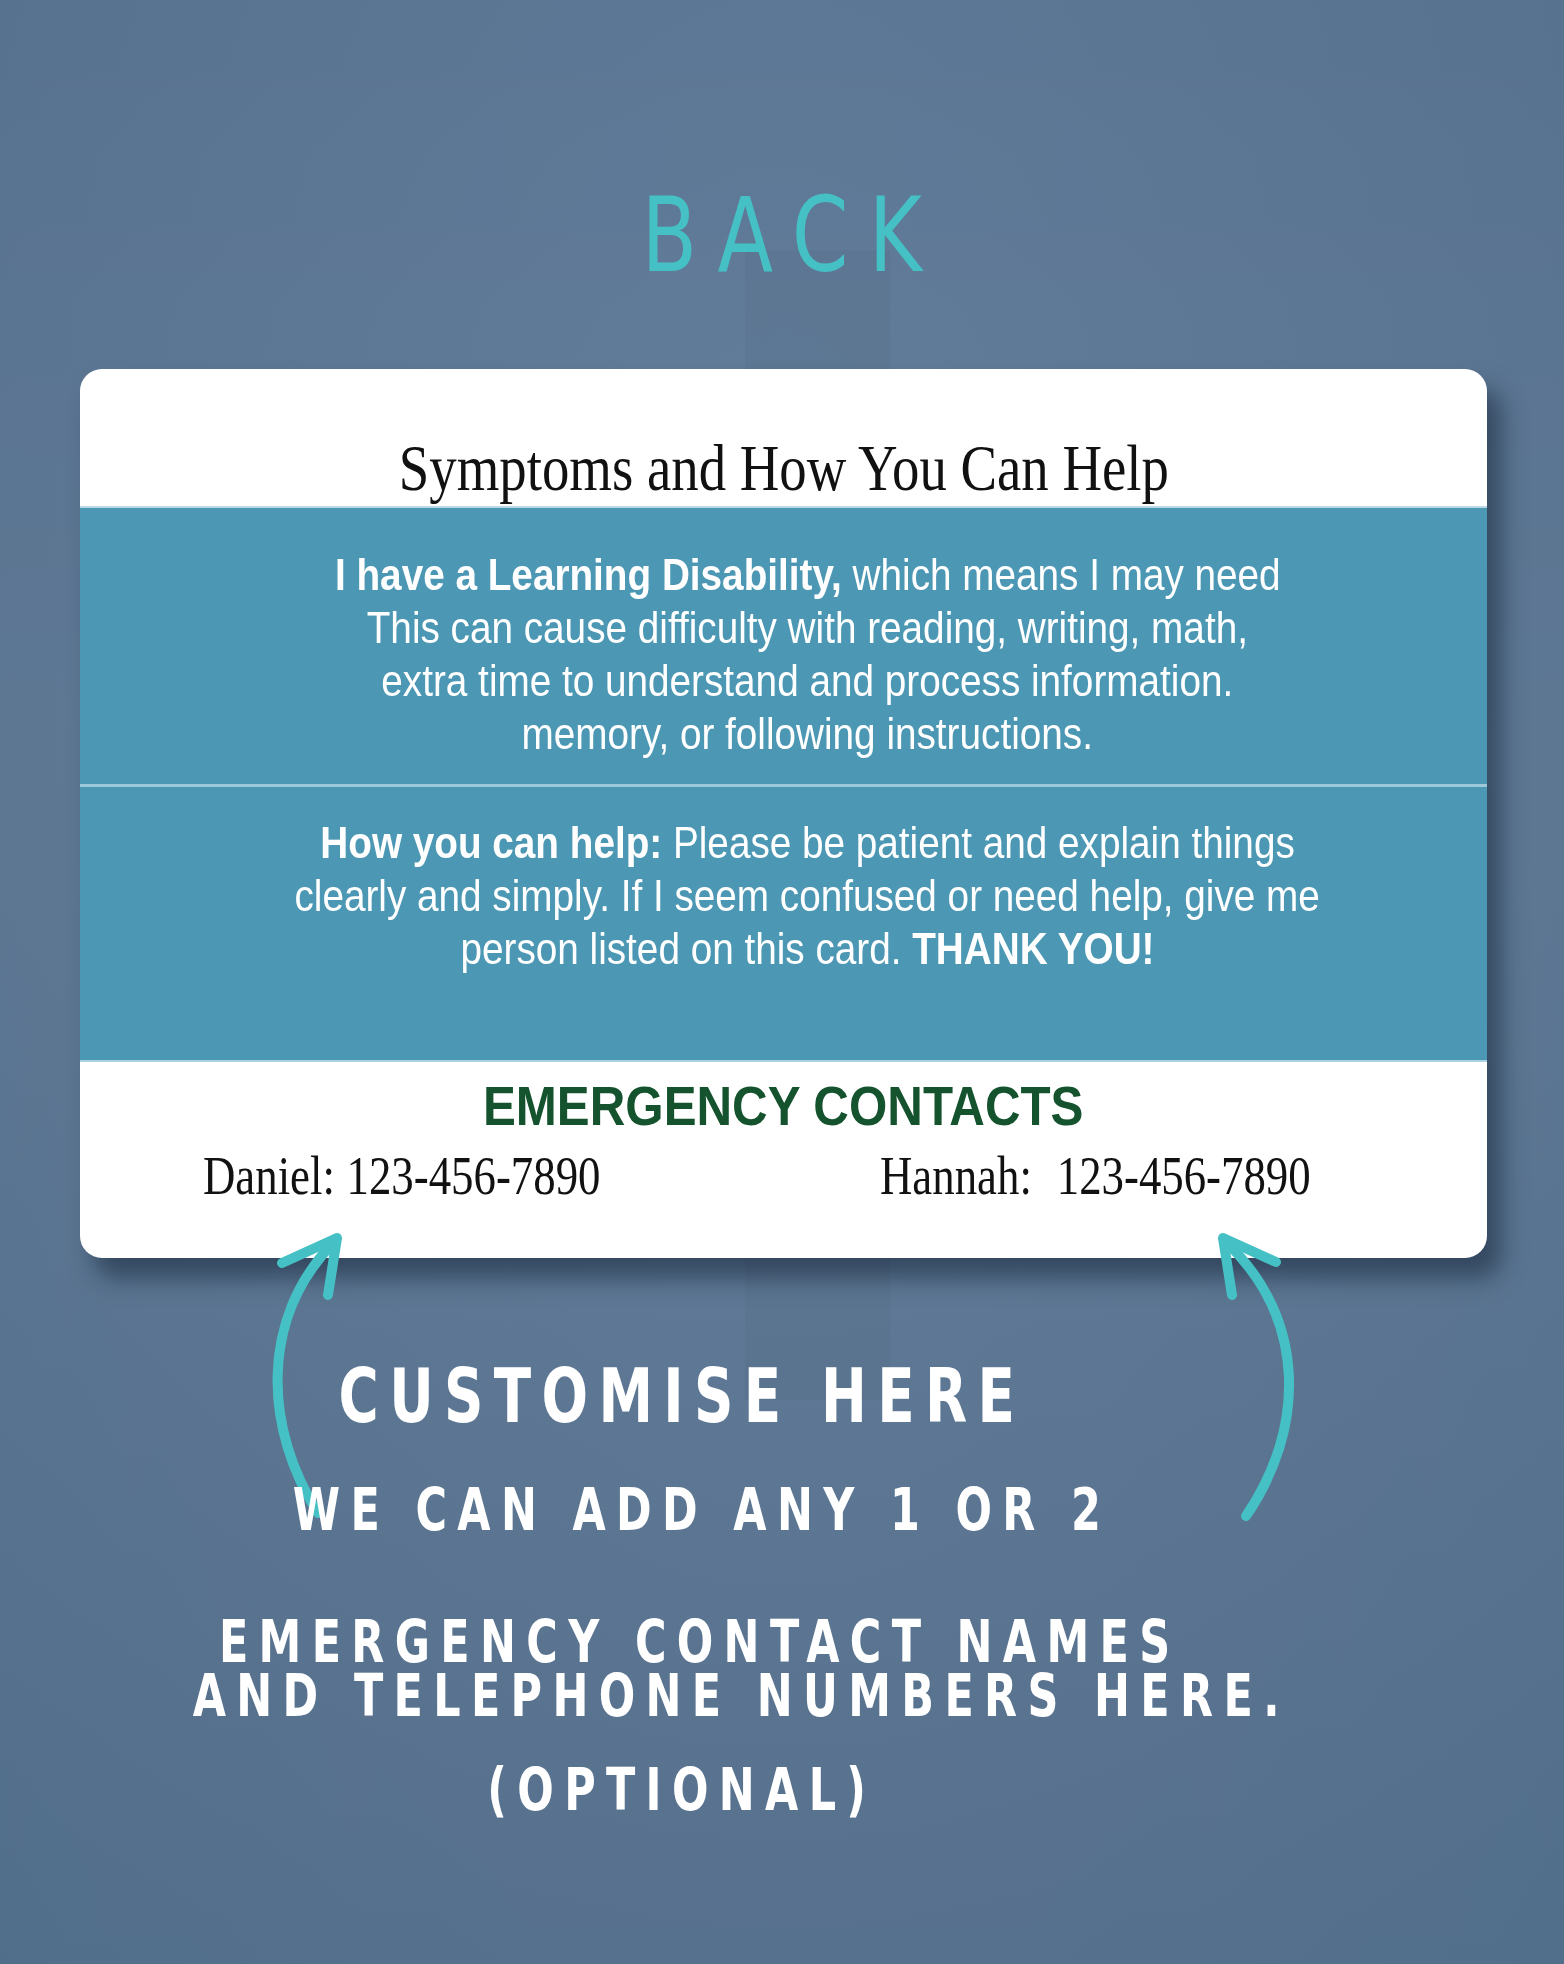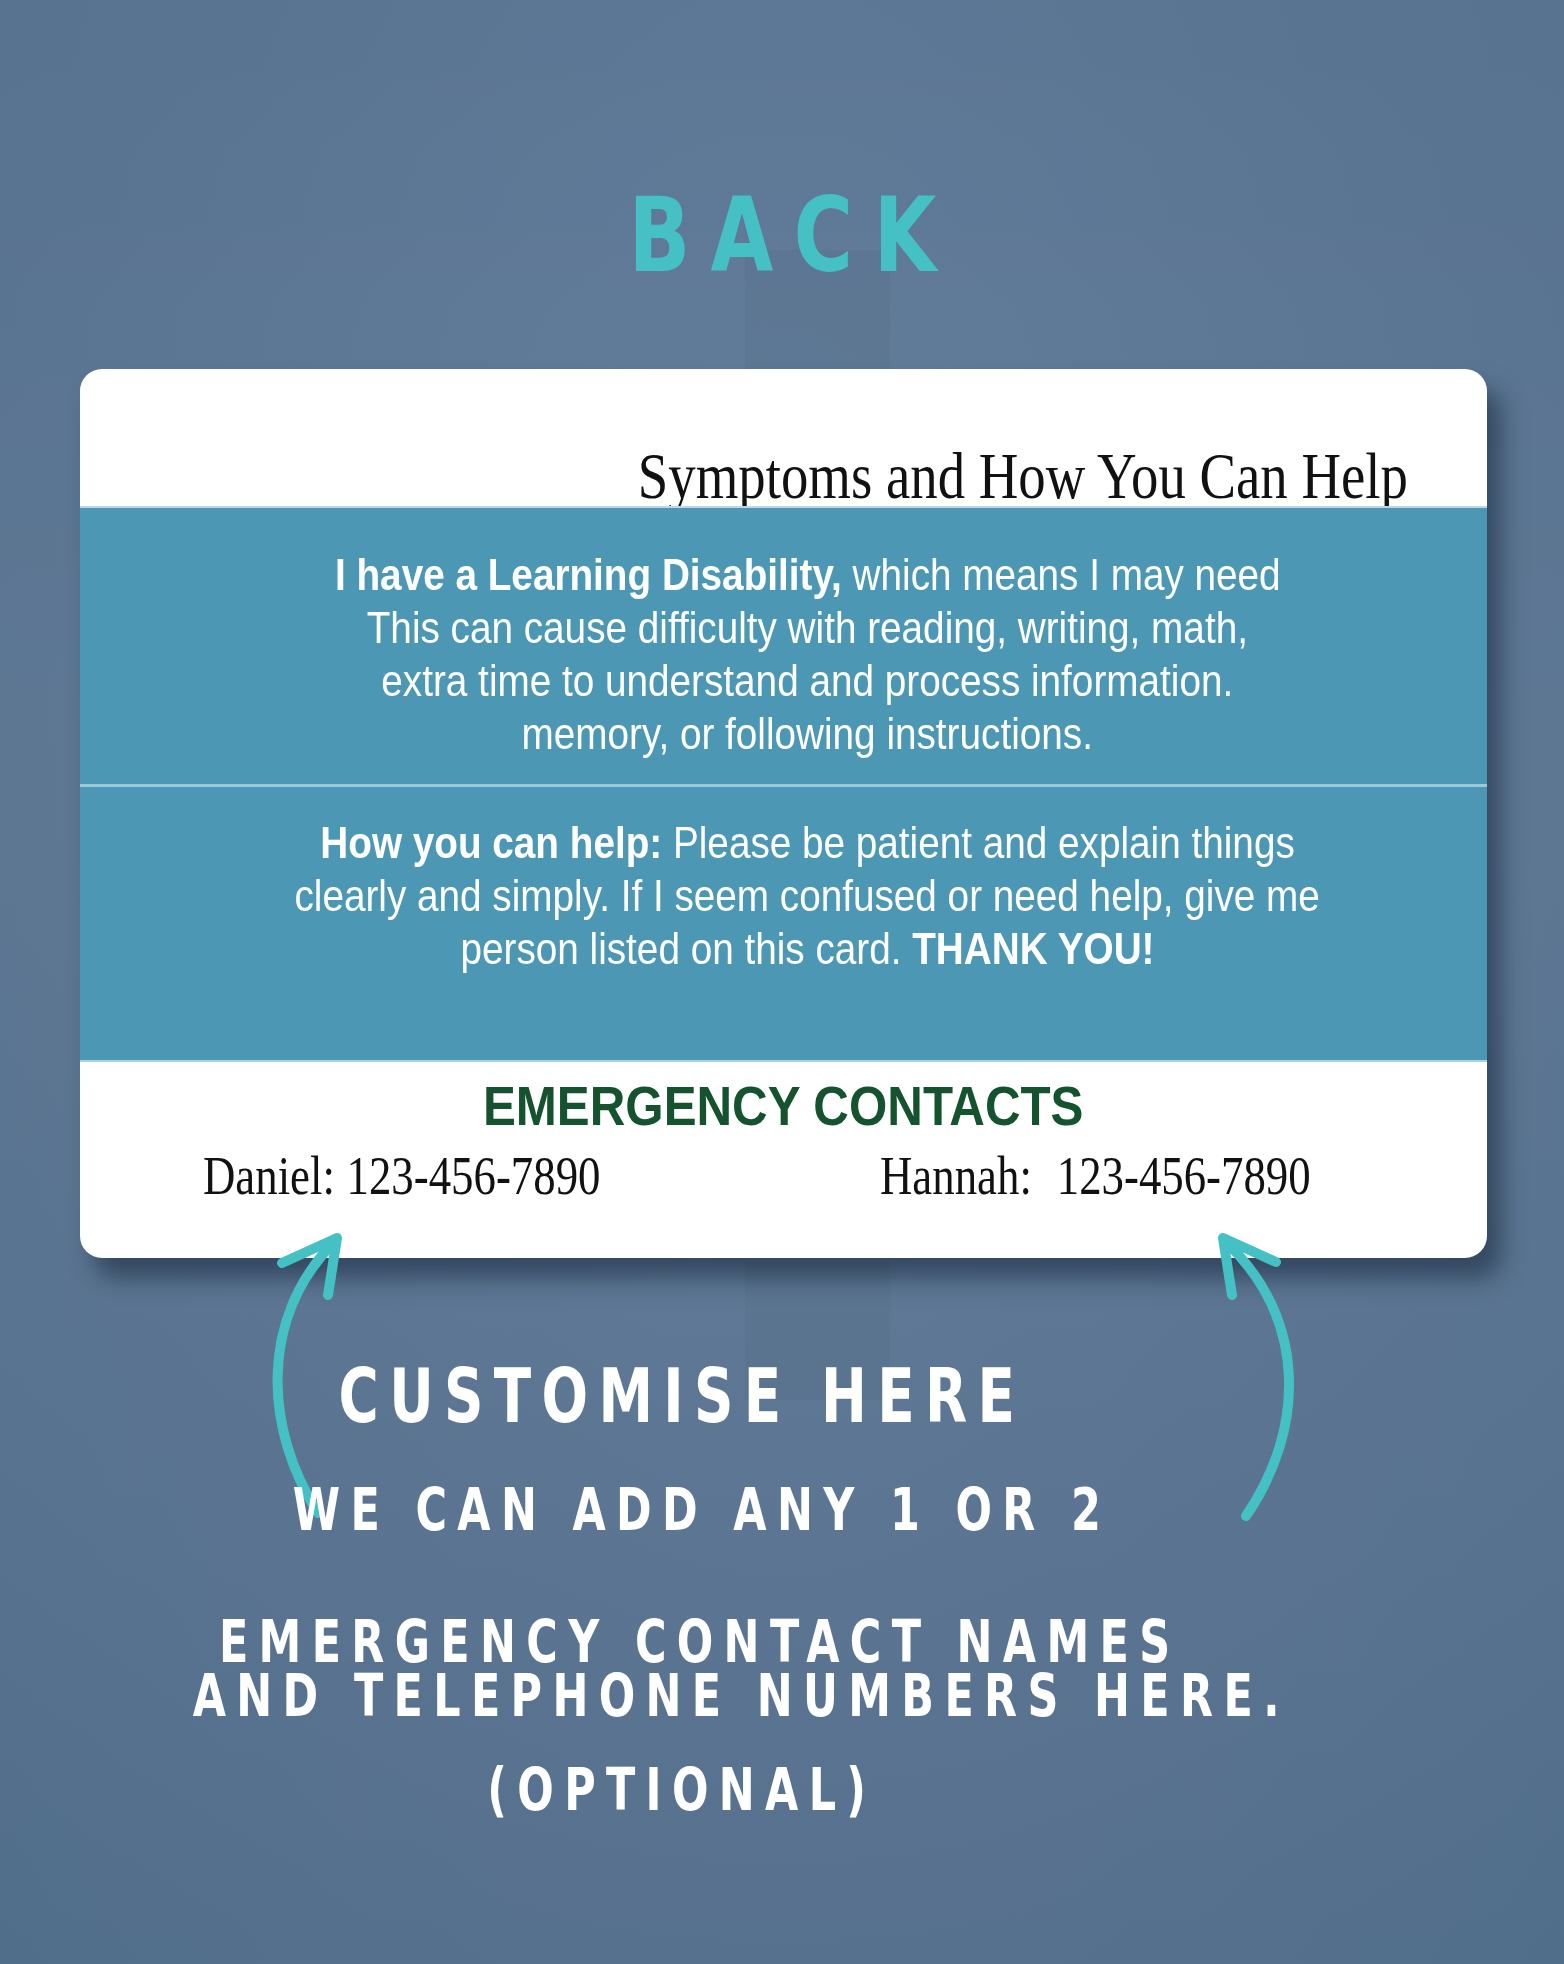--- a/index.html
+++ b/index.html
@@ -10,32 +10,32 @@
       linear-gradient(180deg, rgba(255,255,255,0.0) 0%, rgba(255,255,255,0.03) 40%, rgba(0,0,0,0.02) 100%),
       radial-gradient(ellipse at 50% 30%, #607b99 0%, #587390 70%, #52708d 100%);
     font-family:"Liberation Sans", sans-serif;
   }
   .center-stripe {
     position:absolute; left:745px; top:250px; width:145px; height:1150px;
     background:rgba(0,0,0,0.03);
   }
   .heading-back {
     position:absolute; left:0; width:1564px; top:180px; text-align:center;
-    color:#45c0c4; font-family:"DejaVu Sans", sans-serif; font-weight:bold;
+    color:#45c0c4; font-family:"DejaVu Sans", sans-serif; font-weight:normal;
     font-size:104px; letter-spacing:26px; line-height:110px;
   }
   .heading-back span { display:inline-block; transform:scaleX(0.78); transform-origin:center; padding-left:26px; }
   .card {
     position:absolute; left:80px; top:369px; width:1407px; height:889px;
     background:#ffffff; border-radius:22px; overflow:hidden;
     box-shadow: 14px 20px 24px rgba(20,35,55,0.55);
   }
   .card-header {
-    position:absolute; left:0; top:16px; width:100%; height:174px;
-    display:flex; align-items:center; justify-content:flex-end;
+    position:absolute; left:0; top:8px; width:100%; height:174px;
+    display:flex; align-items:center; justify-content:center;
   }
   .card-title {
     font-family:"Liberation Serif", serif; font-size:66px; color:#111;
     display:inline-block; transform:scaleX(0.83); white-space:nowrap; margin-top:8px;
   }
   .card-band {
     position:absolute; left:0; top:137px; width:100%; height:552px;
     background:#4c98b4; border-top:2px solid #b9d9e4;padding-left:48px;
   }
   .band-section {

